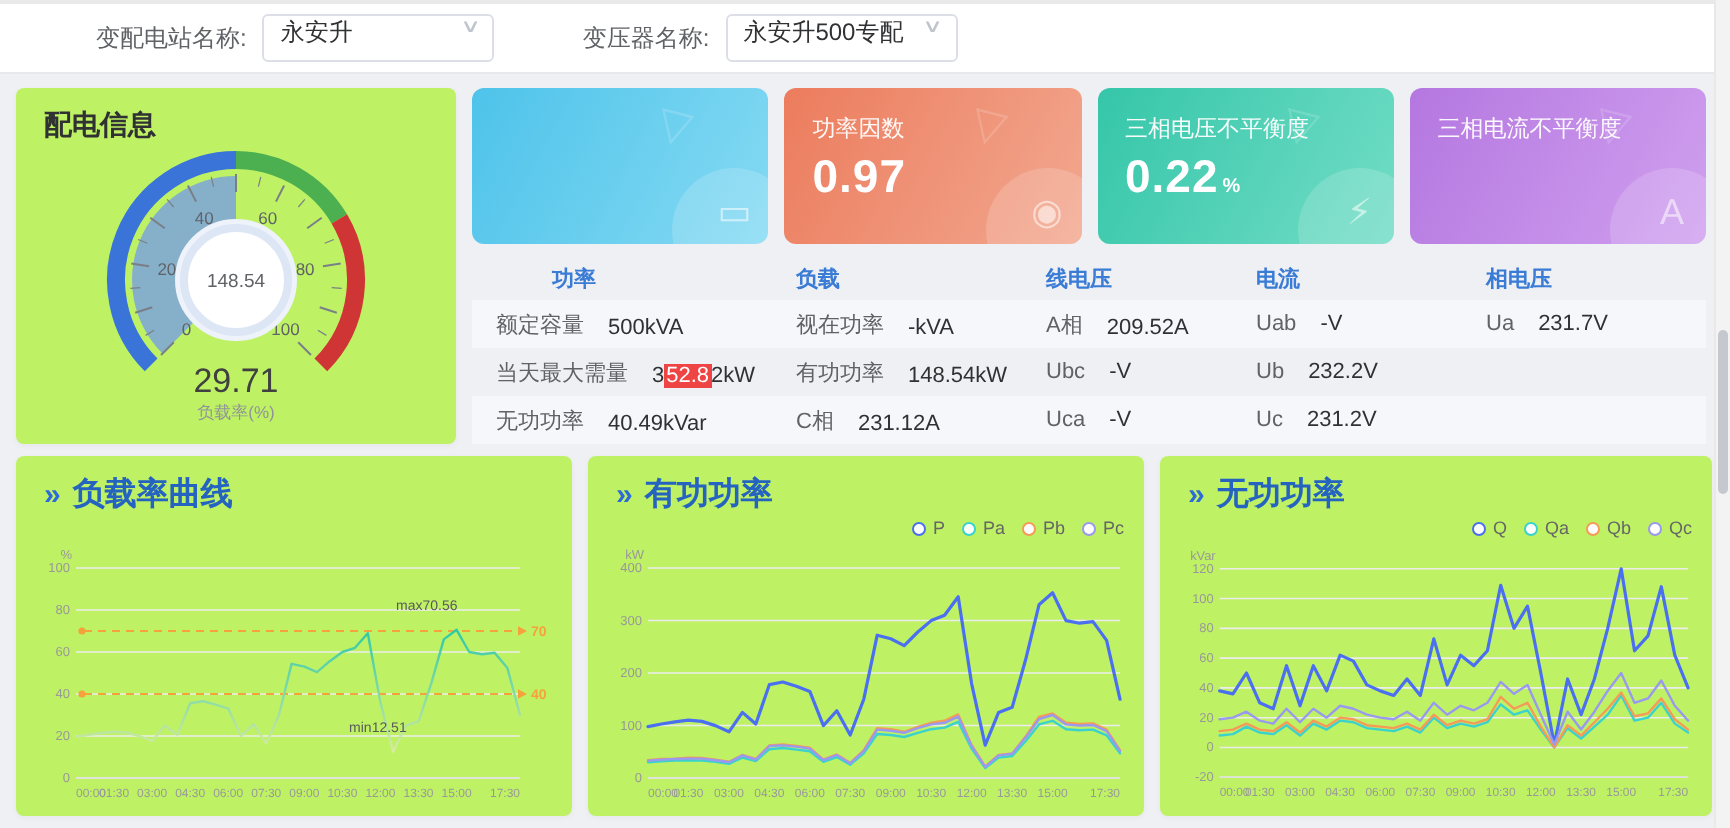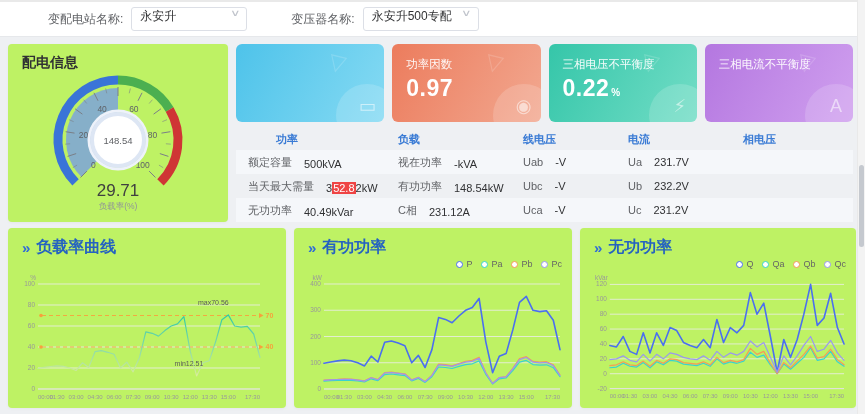--- a/index.html
+++ b/index.html
@@ -159,20 +159,24 @@
       <div>相电压</div>
     </div>
     <div class="tbl-row striped">
       <div class="tbl-cell">
         <span class="lab">额定容量</span>
         <span class="val">500kVA</span>
       </div>
       <div class="tbl-cell">
         <span class="lab">视在功率</span>
         <span class="val">-kVA</span>
+      </div>
+      <div class="tbl-cell">
+        <span class="lab">A相</span>
+        <span class="val">209.52A</span>
       </div>
       <div class="tbl-cell">
         <span class="lab">Uab</span>
         <span class="val">-V</span>
       </div>
       <div class="tbl-cell">
         <span class="lab">Ua</span>
         <span class="val">231.7V</span>
       </div>
     </div>

